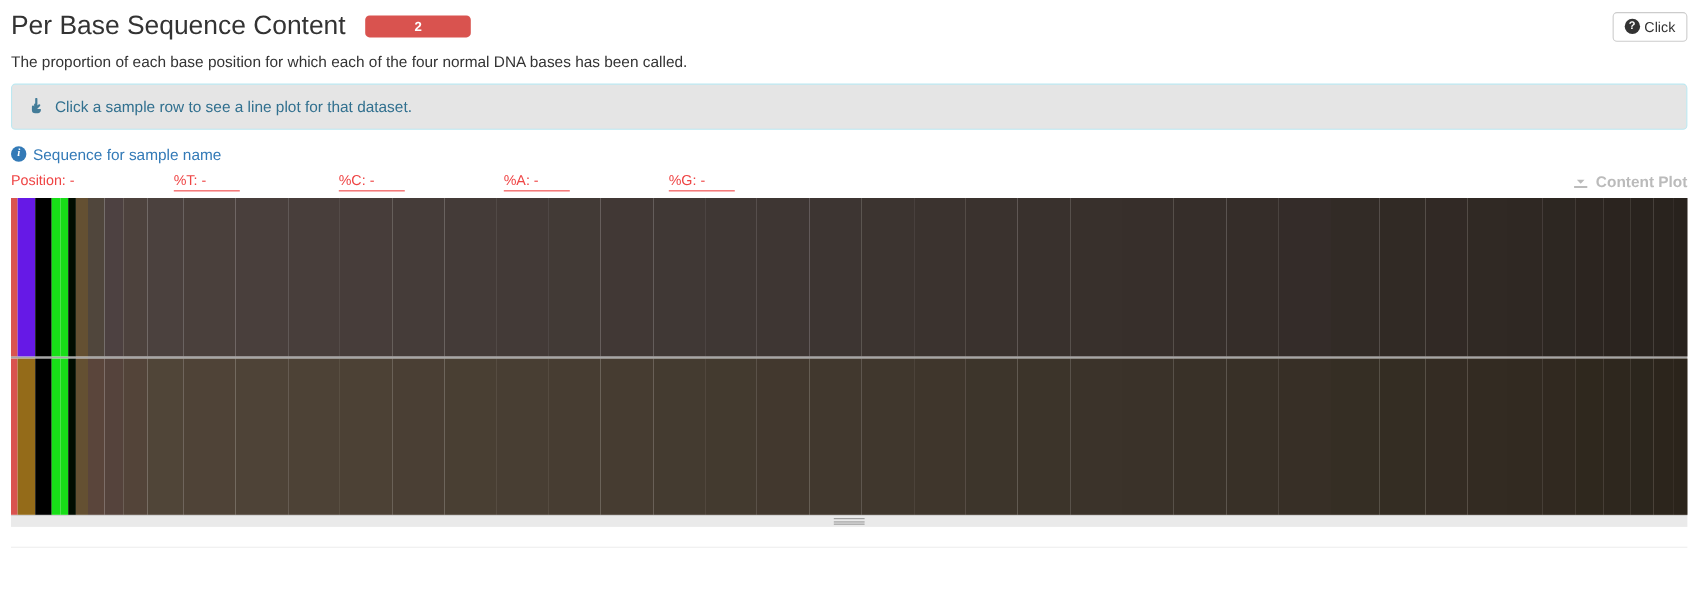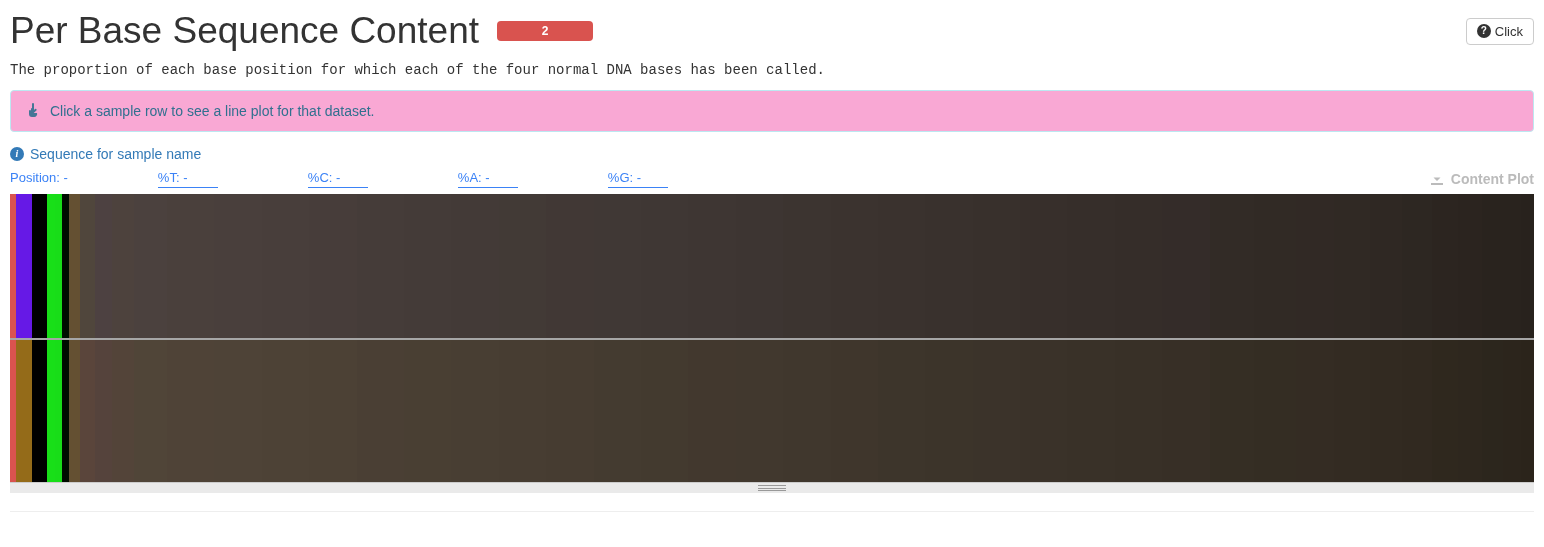--- a/index.html
+++ b/index.html
@@ -19,21 +19,21 @@
     align-items: center;
     justify-content: space-between;
     margin-bottom: 10px;
   }
   .header-left {
     display: flex;
     align-items: center;
     gap: 18px;
   }
   h2.section-title {
-    font-size: 37px;
+    font-size: 24px;
     font-weight: 500;
     margin: 0;
     color: #333;
   }
   .badge-red {
     display: inline-block;
     min-width: 96px;
     text-align: center;
     background: #d9534f;
     color: #fff;
@@ -64,24 +64,23 @@
     color: #fff;
     font-size: 10px;
     font-weight: 700;
     line-height: 14px;
     text-align: center;
   }
   .description {
     font-size: 14px;
     color: #333;
     margin: 0 0 12px 0;
-    font-family: Liberation Mono, monospace;
   }
   .alert-info {
-    background: #f9a8d4;
+    background: #e5e5e5;
     border: 1px solid #bce8f1;
     color: #31708f;
     border-radius: 4px;
     padding: 12px 15px;
     margin-bottom: 14px;
     display: flex;
     align-items: center;
     gap: 8px;
   }
   .alert-info a, .alert-info span.msg { color: #31708f; }
@@ -117,21 +116,21 @@
     justify-content: space-between;
     margin-bottom: 6px;
   }
   .stats-left {
     display: flex;
     align-items: flex-end;
     gap: 0;
   }
   .stat-item {
     font-size: 13px;
-    color: #3b82f6;
+    color: #ef4444;
     padding: 0 2px 3px 0;
     margin-right: 90px;
   }
   .stat-item.pos { margin-right: 88px; }
   .stat-item.underlined {
     border-bottom: 1px solid;
     padding-bottom: 2px;
     min-width: 60px;
   }
   .u-red    { border-bottom-color: #e6191a; }

